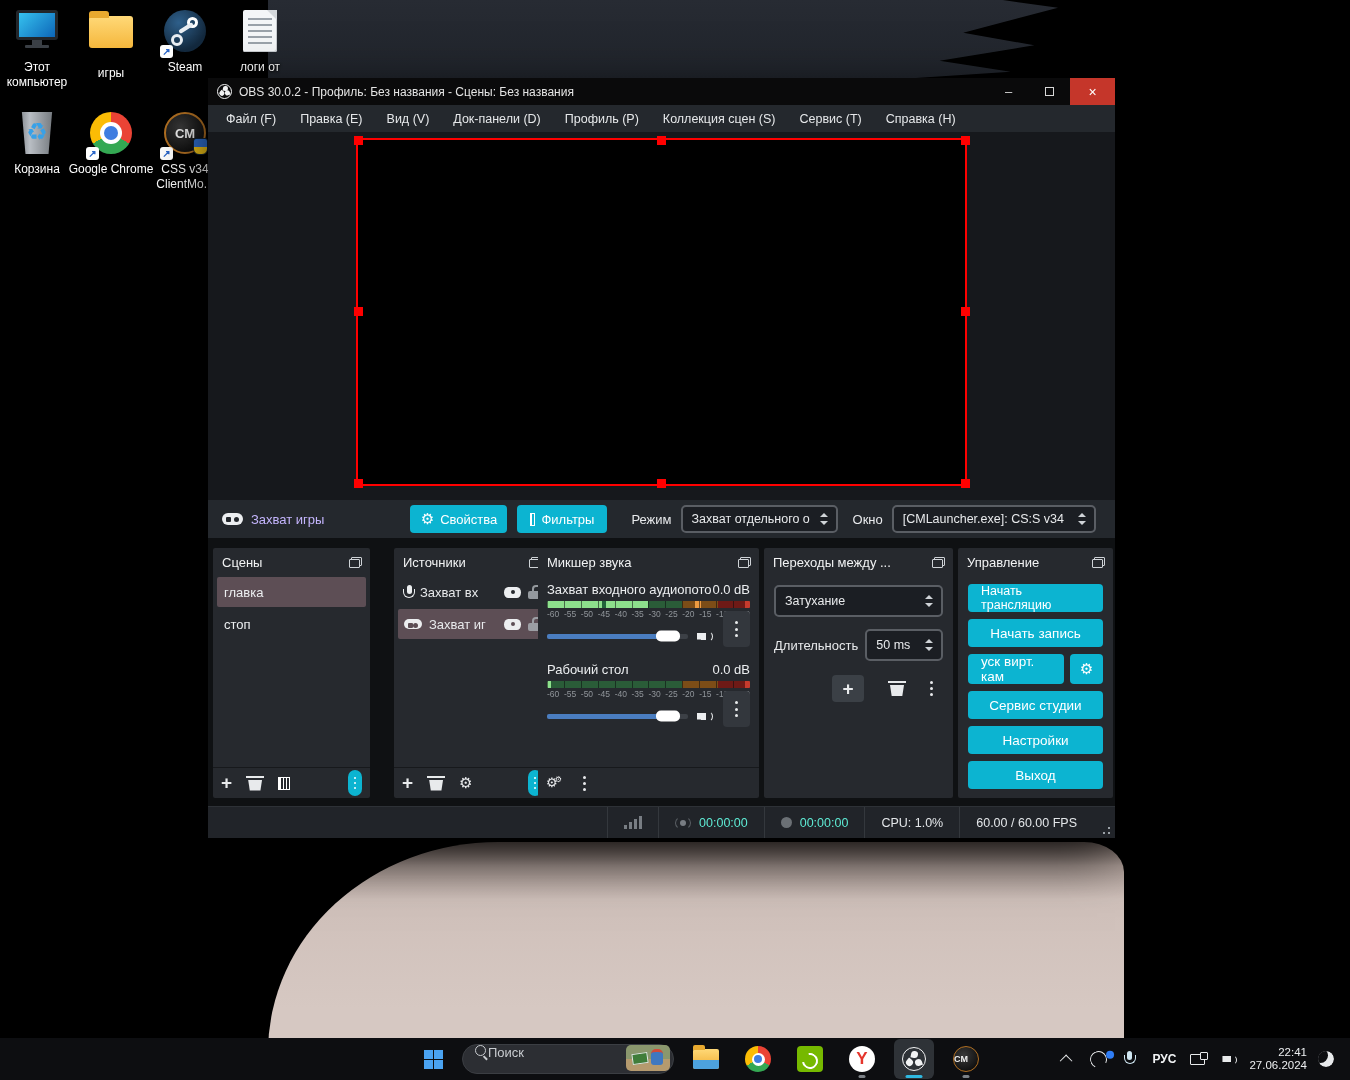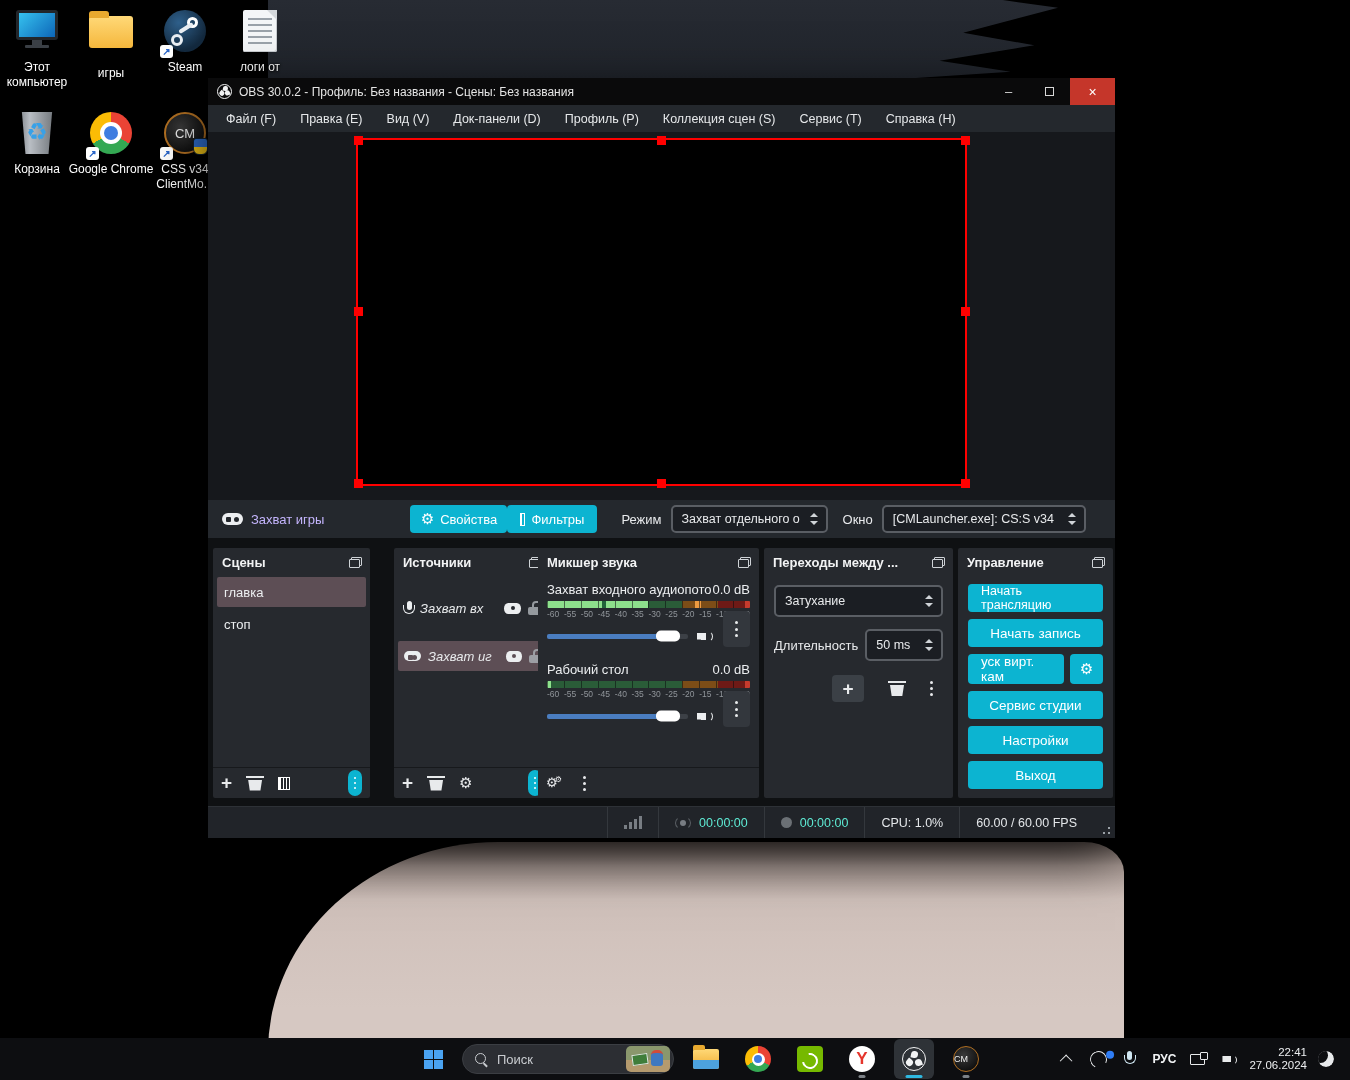--- a/index.html
+++ b/index.html
@@ -50,21 +50,21 @@
   .ic-bin span { position:absolute; left:0; right:0; top:8px; font-size:24px; color:#38a1e8;
     line-height:24px; }
   .ic-chrome { width:42px; height:42px; margin:2px auto; border-radius:50%;
     background:conic-gradient(from 120deg,#34a853 0 33.3%,#fbbc05 33.3% 66.6%,#ea4335 66.6% 100%);
     position:relative; }
   .ic-chrome::before { content:""; position:absolute; inset:10px; background:#fff; border-radius:50%; }
   .ic-chrome::after { content:""; position:absolute; inset:14px; background:#3f7de0; border-radius:50%; }
   .ic-cm { width:42px; height:42px; margin:2px auto; border-radius:50%;
     background:radial-gradient(circle at 40% 35%,#3a3a3a,#101010 75%);
     border:2px solid #b06f22; position:relative; color:#f0f0f0; }
-  .ic-cm .cmtxt { position:absolute; inset:0; font-size:13px; font-weight:normal; line-height:40px; }
+  .ic-cm .cmtxt { position:absolute; inset:0; font-size:13px; font-weight:bold; line-height:40px; }
   .ic-cm .shield { position:absolute; right:-4px; bottom:-3px; width:15px; height:17px;
     background:linear-gradient(180deg,#2f6fd0 50%,#f4c618 50%); border-radius:3px 3px 6px 6px;
     border:1px solid #123; }
 
   
   .obs { position:absolute; left:208px; top:78px; width:907px; height:760px;
     background:#101214; box-shadow:0 18px 50px rgba(0,0,0,.75); font-size:13px; }
   .titlebar { height:27px; background:#0a0a0b; display:flex; align-items:center; padding-left:9px; }
   .titlebar .t { font-size:12px; color:#e4e4e4; margin-left:7px; }
   .winbtns { margin-left:auto; display:flex; height:100%; }
@@ -90,21 +90,21 @@
     color:#e8eaec; font-size:12.5px; white-space:nowrap; overflow:hidden; }
   .chev { position:absolute; right:8px; top:50%; transform:translateY(-50%); width:8px; height:12px; }
   .chev i { position:absolute; left:0; width:0; height:0; border-left:4px solid transparent;
     border-right:4px solid transparent; }
   .chev .up { top:0; border-bottom:4px solid #cfd3d7; }
   .chev .dn { bottom:0; border-top:4px solid #cfd3d7; }
 
   .docks { position:relative; height:268px; background:#0f1113; }
   .panel { position:absolute; top:10px; height:250px; background:#26292e; border-radius:2px;
     display:flex; flex-direction:column; }
-  .phead { display:flex; align-items:center; padding:7px 8px 5px 9px; font-weight:bold;
+  .phead { display:flex; align-items:center; padding:7px 8px 5px 9px; font-weight:normal;
     font-size:13px; color:#f2f3f4;text-align:center; }
   .popout { margin-left:auto; position:relative; width:13px; height:11px; }
   .popout::before { content:""; position:absolute; right:0; top:0; width:9px; height:7px;
     border:1.5px solid #cfd3d7; border-radius:1px; }
   .popout::after { content:""; position:absolute; left:0; bottom:0; width:9px; height:7px;
     border:1.5px solid #cfd3d7; border-radius:1px; background:#26292e; }
   .pbody { flex:1; overflow:hidden; }
   .pfoot { height:31px; border-top:1px solid #17191c; display:flex; align-items:center;
     padding:0 8px; gap:16px; color:#e8eaec; }
   .plus { font-size:19px; font-weight:bold; line-height:18px; }
@@ -117,22 +117,22 @@
   .filtericon { width:12px; height:13px; border:1.5px solid #fff;
     background:repeating-linear-gradient(90deg,#fff 0 1.5px,transparent 1.5px 3.5px); }
   .trash { position:relative; width:14px; height:15px; }
   .trash::before { content:""; position:absolute; left:-2px; right:-2px; top:0; height:2px; background:#e8eaec; }
   .trash::after { content:""; position:absolute; left:0; right:0; top:4px; bottom:0;
     background:#e8eaec; clip-path:polygon(0 0,100% 0,88% 100%,12% 100%); }
 
   .sitem { margin:2px 4px; height:30px; display:flex; align-items:center; padding:0 7px;
     border-radius:2px; font-size:13px; color:#eceef0; }
   .sitem.sel { background:#5d4e55; }
-  .srow { margin:18px 4px; height:30px; display:flex; align-items:center; gap:7px;
-    padding:0 6px; border-radius:2px; font-size:13px; white-space:nowrap; overflow:hidden;font-style:italic; }
+  .srow { margin:2px 4px; height:30px; display:flex; align-items:center; gap:7px;
+    padding:0 6px; border-radius:2px; font-size:13px; white-space:nowrap; overflow:hidden; }
   .srow.sel { background:#5d4e55; }
   .srow .nm { flex:0 0 auto; }
   .srow .spacer { flex:1; }
 
   
   .mixch { padding:7px 9px 2px; }
   .mixrow1 { display:flex; font-size:13px; color:#eceef0; white-space:nowrap; overflow:hidden; }
   .mixrow1 .db { margin-left:auto; flex:0 0 auto; }
   .meter { height:7px; margin-top:4px; border-radius:1px; position:relative; }
   .meter::after { content:""; position:absolute; inset:0;
@@ -199,21 +199,21 @@
       radial-gradient(circle at 3px 8px,#9aa0a6 1.3px,transparent 1.5px); }
 
   
   .taskbar { position:absolute; left:0; bottom:0; width:1350px; height:42px; background:#0d0e11;
     display:flex; align-items:center; }
   .tb-center { position:absolute; left:416px; display:flex; align-items:center; gap:12px; }
   .startbtn { width:34px; height:34px; display:flex; align-items:center; justify-content:center; }
   .winlogo { width:19px; height:19px; display:grid; grid-template-columns:9px 9px; gap:1.5px; }
   .winlogo i { background:#4aa3f2; width:9px; height:9px; }
   .search { width:212px; height:30px; border-radius:15px; background:#2c2e33; border:1px solid #3b3e43;
-    display:flex; align-items:center; padding:0 3px 0 12px; gap:9px; color:#c9ccd0; font-size:13px; }
+    display:flex; padding:0 3px 0 12px; color:#c9ccd0; font-size:13px; }
   .mag { width:13px; height:13px; position:relative; }
   .mag::before { content:""; position:absolute; left:0; top:0; width:9px; height:9px;
     border:1.5px solid #c9ccd0; border-radius:50%; }
   .mag::after { content:""; position:absolute; right:0; bottom:0; width:5px; height:1.5px;
     background:#c9ccd0; transform:rotate(45deg); }
   .searchimg { margin-left:auto; width:44px; height:26px; border-radius:5px; overflow:hidden;
     position:relative; background:linear-gradient(180deg,#8a976d 0 55%,#b59a6e 55%); }
   .searchimg .book { position:absolute; left:6px; top:8px; width:16px; height:11px;
     background:#3f7d3a; border:1px solid #e8e8e8; transform:rotate(-8deg); }
   .searchimg .pack { position:absolute; right:7px; top:4px; width:12px; height:16px;
@@ -424,21 +424,21 @@
     <span class="handle" style="left:753px;top:347px"></span>
   </div>
 
   <div class="srcbar">
     <span class="gamepadic"></span>
     <span class="srclbl">Захват игры</span>
     <span class="btn-cyan" style="margin-left:86px;width:97px">
       <span class="gear">⚙</span>
       <span>Свойства</span>
     </span>
-    <span class="btn-cyan" style="width:90px">
+    <span class="btn-cyan" style="margin-left:10px;width:90px">
       <span class="filtericon"></span>
       <span>Фильтры</span>
     </span>
     <span style="margin-left:24px">Режим</span>
     <span class="combo" style="margin-left:9px;width:157px">
       <span>Захват отдельного о</span>
       <span class="chev">
           <i class="up"></i>
           <i class="dn"></i>
         </span>

